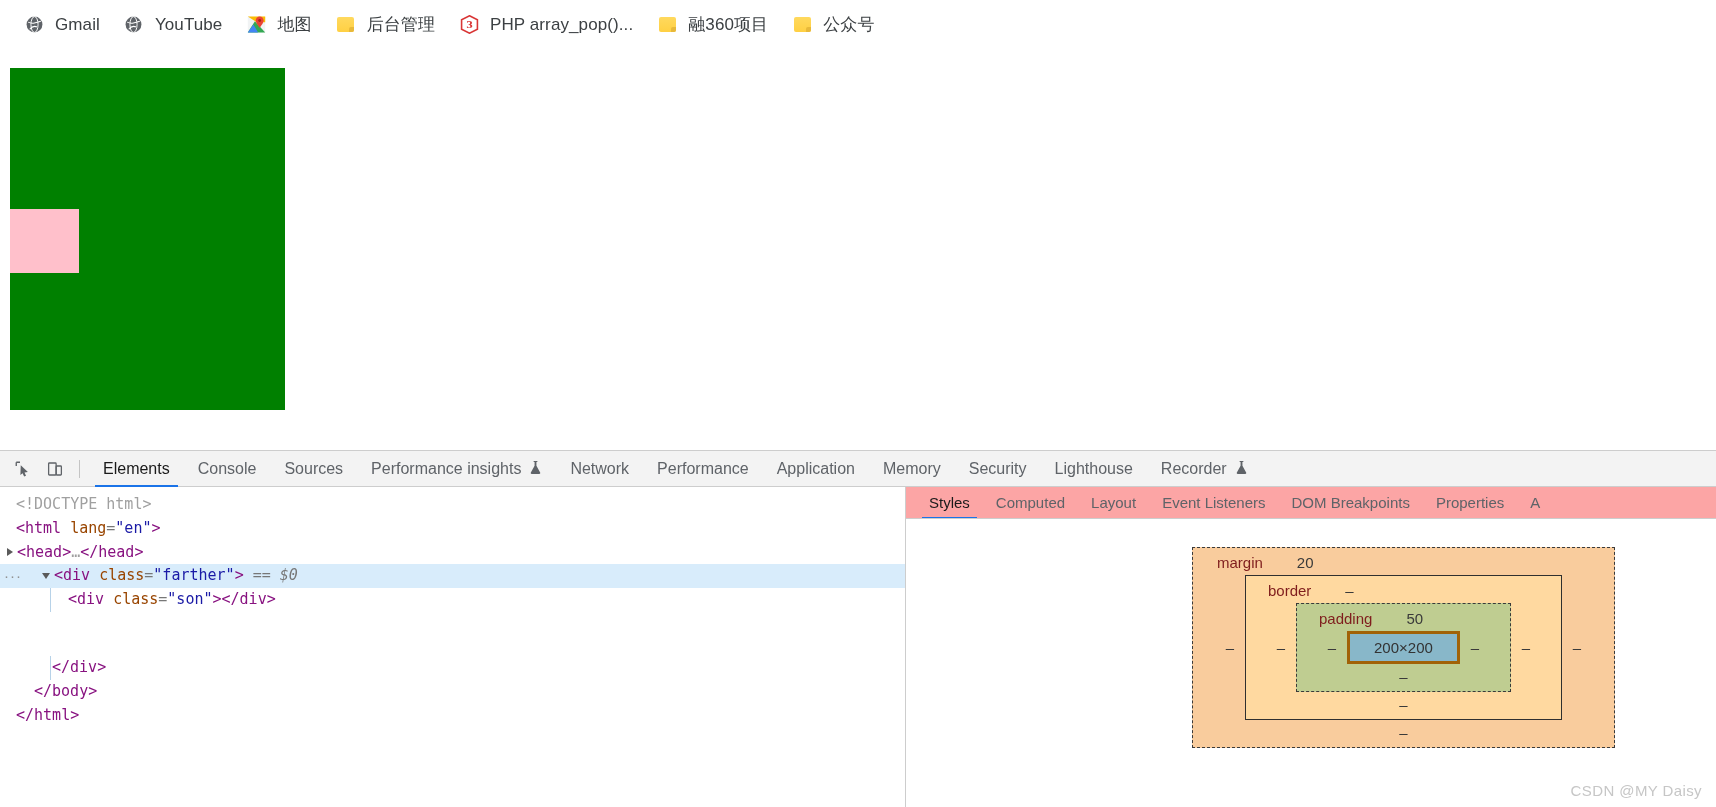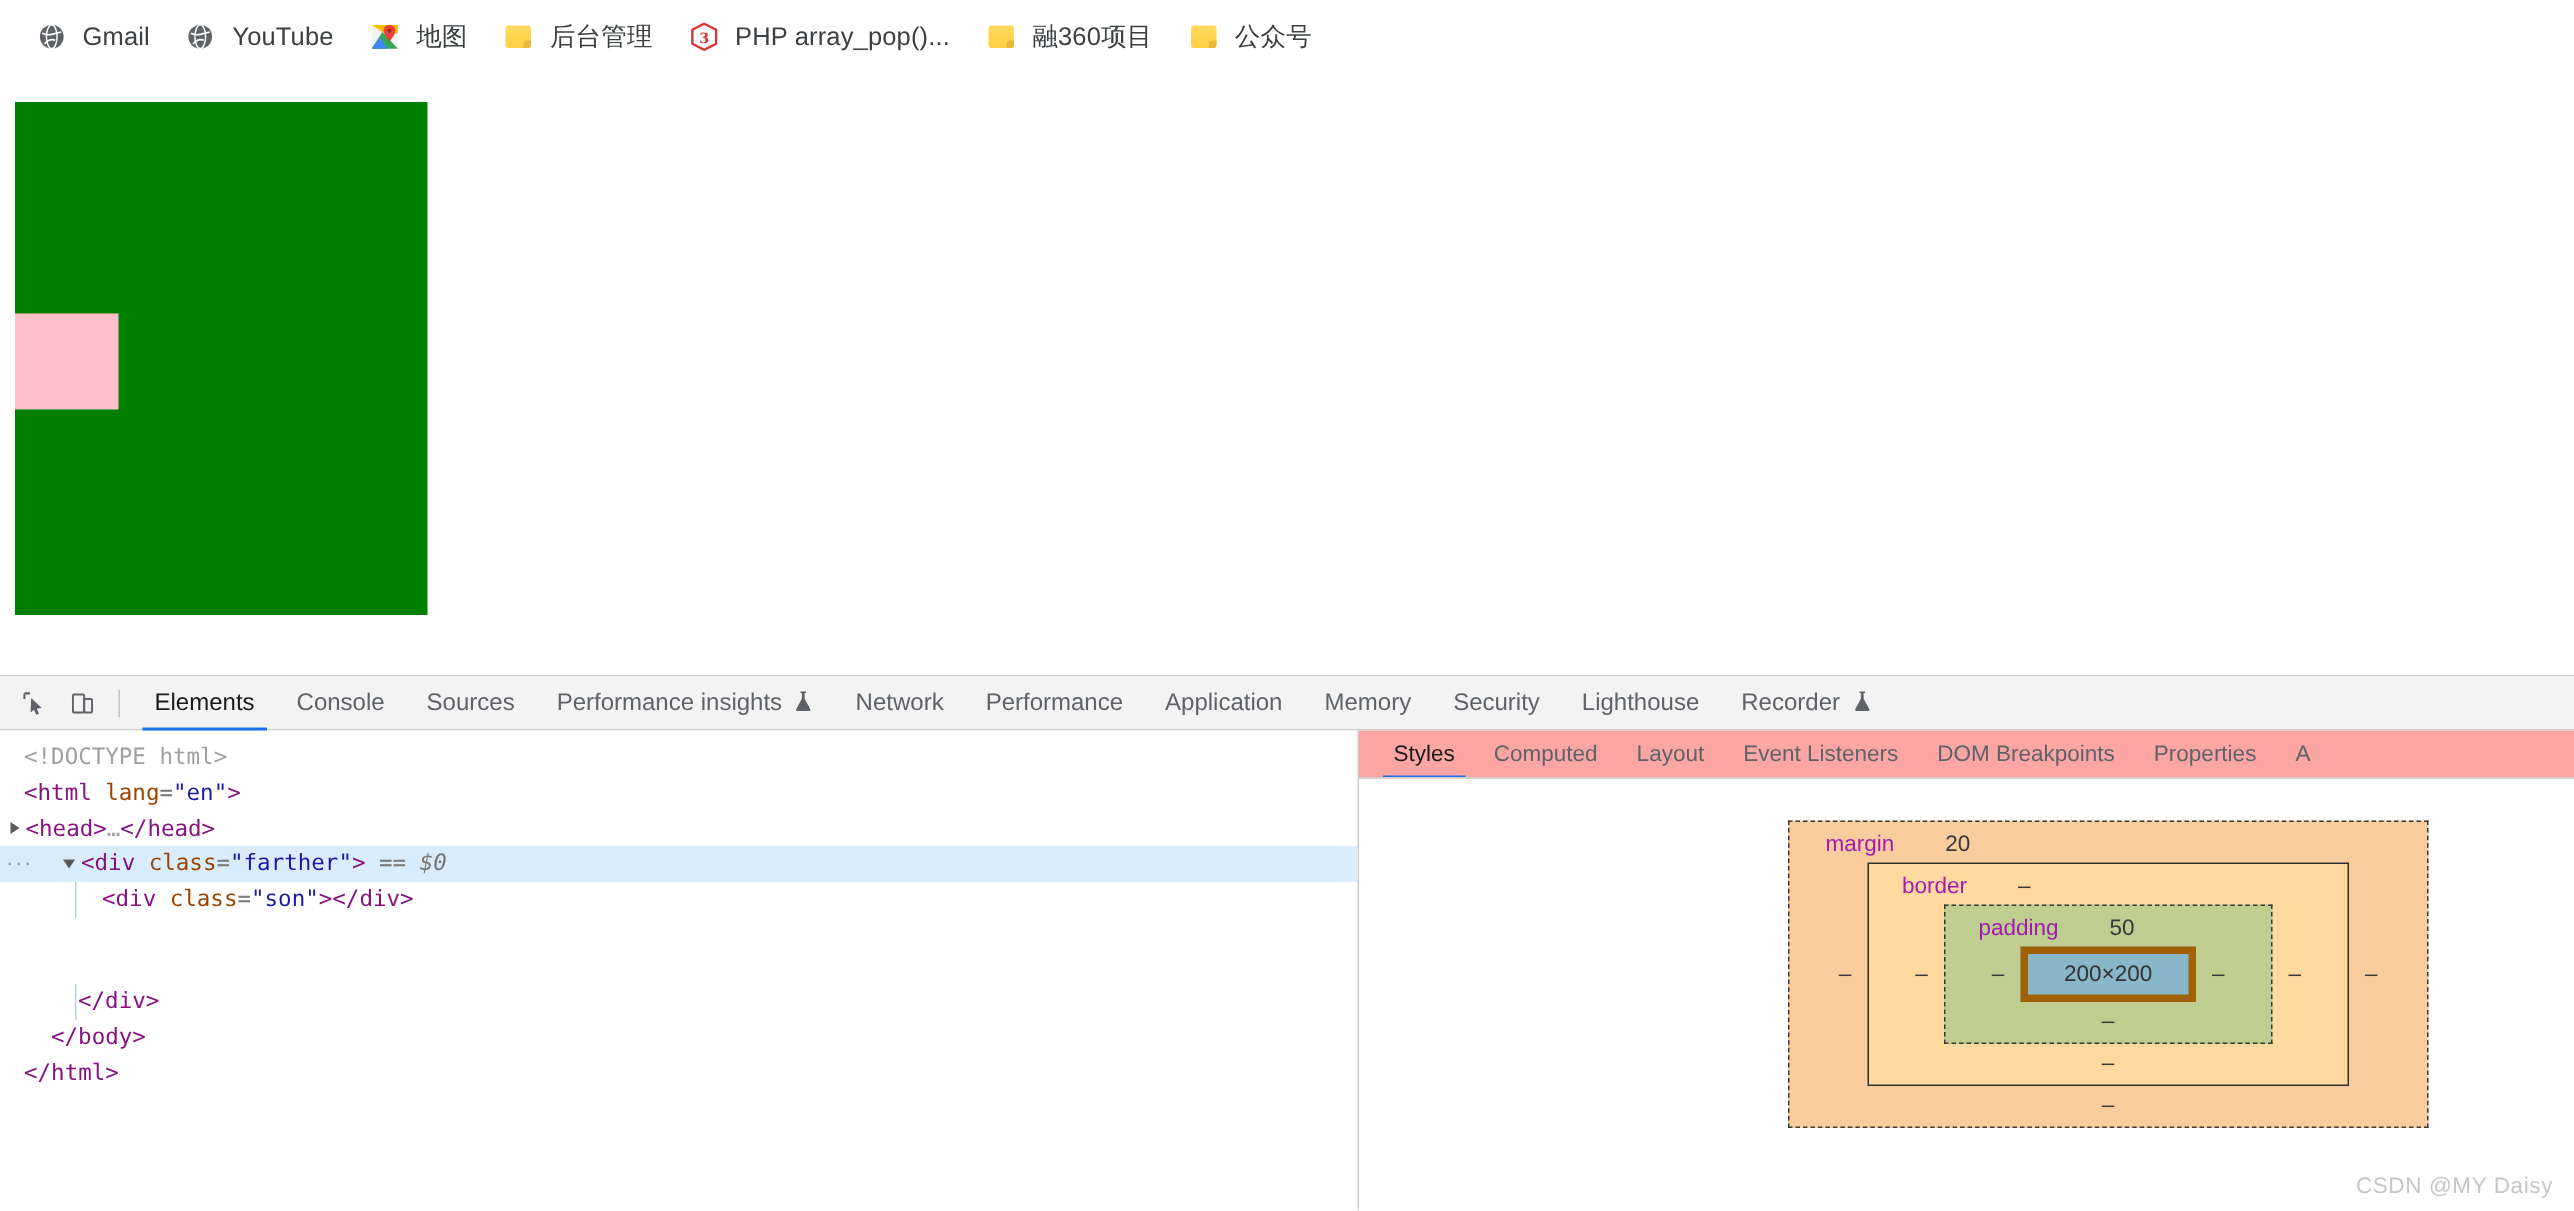--- a/index.html
+++ b/index.html
@@ -295,21 +295,21 @@
     padding: 6px 20px 6px 20px;
   }
   .bm-padding {
     background: #c2cd8f;
     background: #bfcd91;
     border: 1px dashed #3a3a3a;
     padding: 6px 20px 6px 20px;
   }
   .bm-content {
     background: #88b7c9;
-    border: 5px solid #a16207;
+    border: 3px solid #a16207;
     padding: 5px 24px;
     min-width: 108px;
   }
   .bm-title {
     display: flex;
     justify-content: flex-start;
     gap: 34px;
     align-items: baseline;
     margin-bottom: 4px;
     padding-left: 2px;
@@ -321,21 +321,21 @@
   }
   .bm-side {
     width: 30px;
     text-align: center;
     color: #3a3a3a;
   }
   .bm-bottom {
     margin-top: 4px;
     color: #3a3a3a;
   }
-  .bm-name { color: #a21caf; }
+  .bm-name { color: #7f1d1d; }
   .bm-num  { color: #3a3a3a; }
 
   #watermark {
     position: absolute;
     right: 14px;
     bottom: 8px;
     font-size: 15px;
     color: #c6c6c6;
     letter-spacing: .4px;
     font-family: "Liberation Sans", sans-serif;

